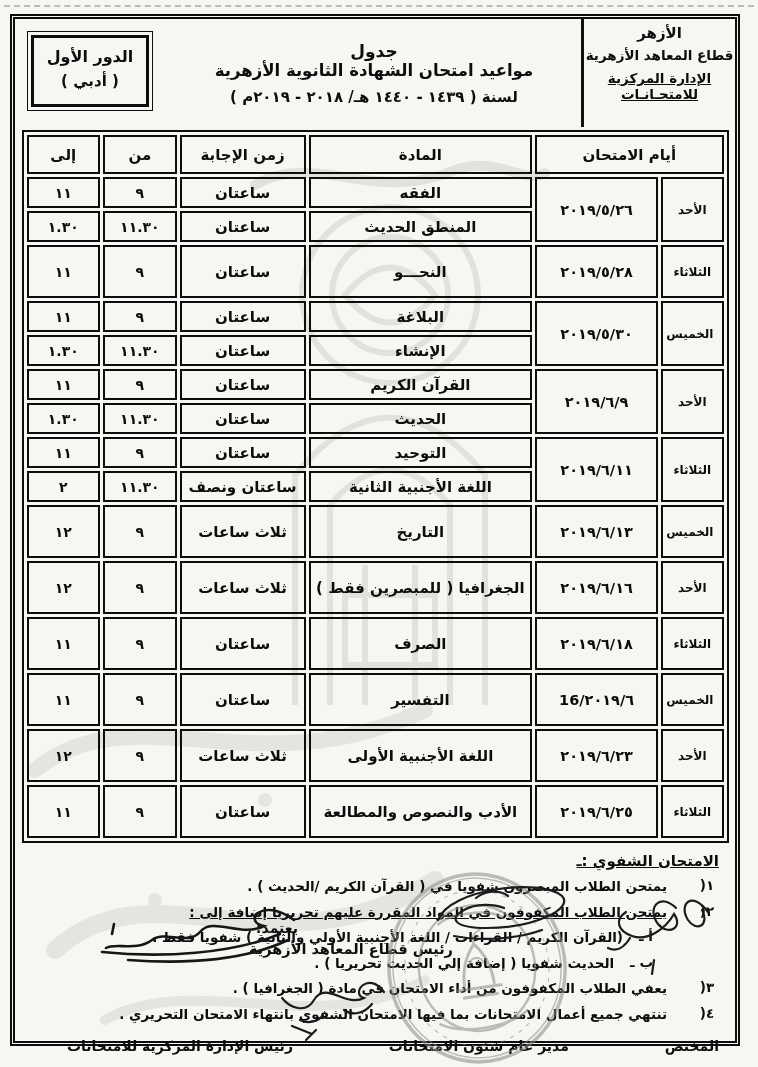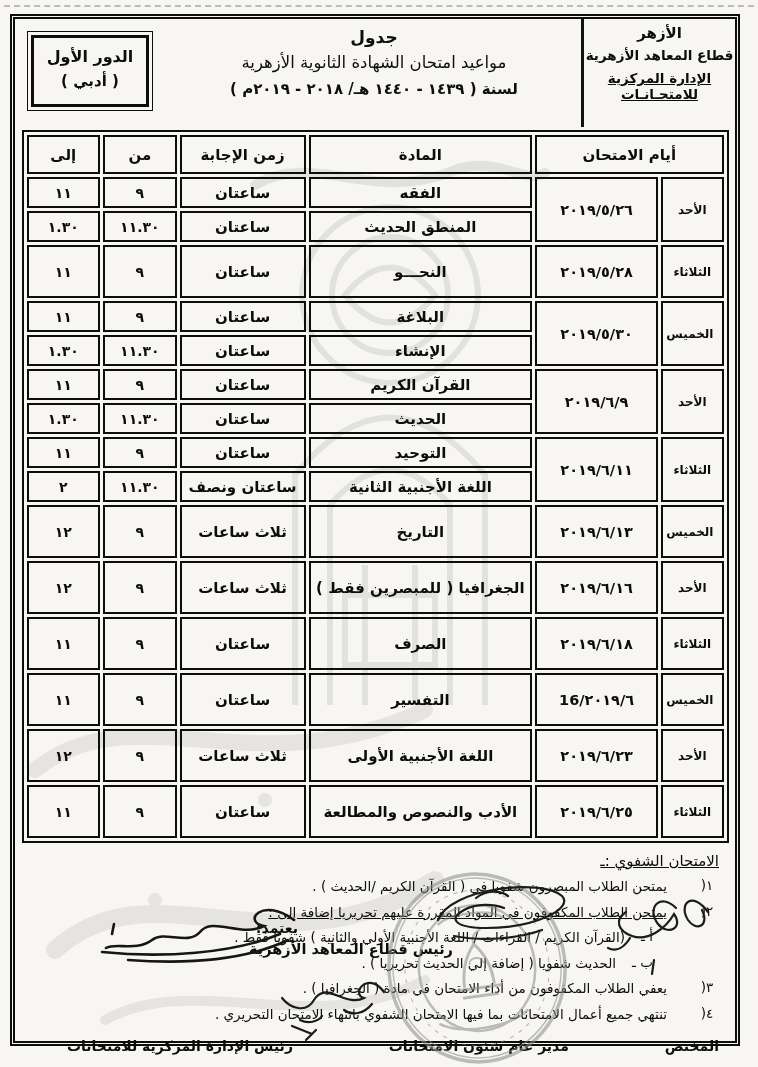--- a/index.html
+++ b/index.html
@@ -19,23 +19,23 @@
   }
   
   .head{display:flex;height:108px;}
   .org{
     width:154px;flex:0 0 auto;border-left:3px solid #111;
     text-align:center;padding-top:5px;box-sizing:border-box;
   }
   .org-l1{font-weight:bold;font-size:15px;}
   .org-l2{font-weight:bold;font-size:13.5px;margin-top:5px;}
   .org-l3{font-weight:bold;font-size:13.5px;margin-top:7px;text-decoration:underline;}
-  .titleblock{flex:1;text-align:center;padding-top:8px;}
+  .titleblock{flex:1;text-align:center;padding-top:22px;}
   .title-l1{font-weight:bold;font-size:17px;}
-  .title-l2{font-weight:normal;font-size:16.5px;margin-top:6px;}
+  .title-l2{font-weight:bold;font-size:16.5px;margin-top:0;}
   .title-l3{font-weight:bold;font-size:15px;margin-top:8px;}
   .roundbox{
     flex:0 0 auto;width:118px;height:72px;margin:16px 18px 0 16px;
     border:3px solid #0d0d0d;outline:1px solid #0d0d0d;outline-offset:3px;
     text-align:center;box-sizing:border-box;background:#f7f6f2;
   }
   .round-l1{font-weight:bold;font-size:16px;margin-top:9px;}
   .round-l2{font-weight:bold;font-size:15px;margin-top:6px;}
   
   table.sched{
@@ -48,21 +48,21 @@
     font-weight:bold;padding:1px 2px;background:transparent;overflow:hidden;
   }
   .sched thead th{height:33px;font-size:15px;}
   .sched td{font-size:15px;}
   td.day{font-size:12px;padding:8px;}
   td.date{font-size:14.5px;letter-spacing:1.5px;}
   td.num{font-size:14px;letter-spacing:1px;}
   tr.dbl td{height:25px;}
   tr.single td{height:33px;}
   
-  .oral{padding:9px 16px 0 12px;font-weight:normal;position:relative;z-index:2;}
+  .oral{padding:9px 16px 0 12px;font-weight:bold;position:relative;z-index:2;}
   .oral-title{font-size:15px;text-decoration:underline;margin-bottom:7px;}
   .note{display:flex;align-items:flex-start;margin-bottom:6px;font-size:13.5px;gap:28px;}
   .note .marker{direction:ltr;unicode-bidi:isolate;flex:0 0 auto;min-width:24px;text-align:center;}
   .note .txt{flex:1;text-align:right;line-height:1.45;}
   .note.sub{margin-right:66px;gap:16px;}
   .u{text-decoration:underline;}
   
   .signrow{
     display:flex;justify-content:space-between;align-items:flex-start;
     padding:8px 16px 0 52px;font-size:14px;font-weight:bold;position:relative;z-index:2;

